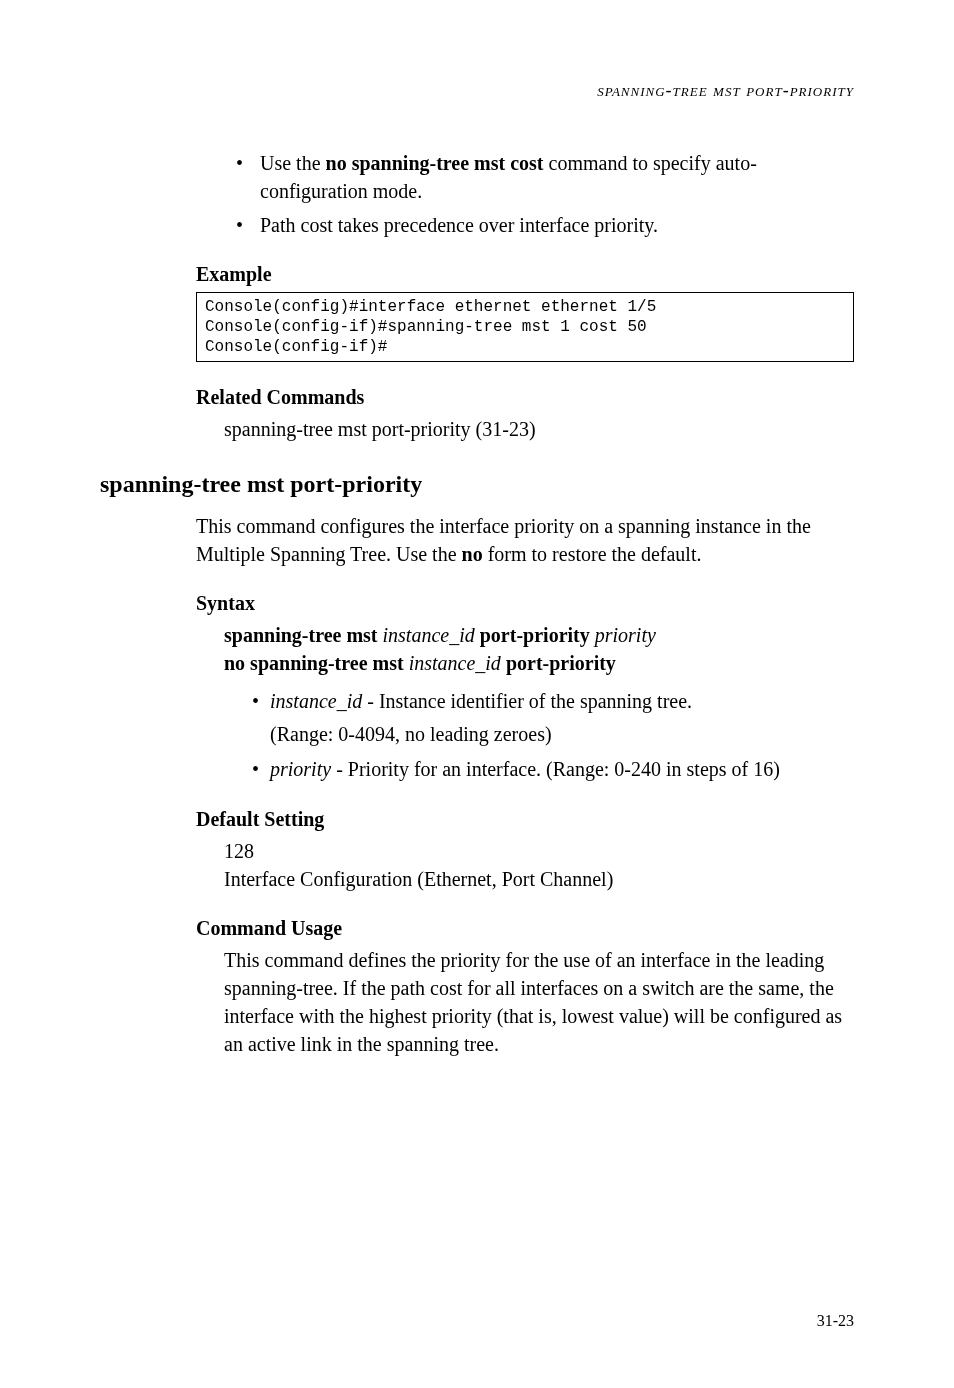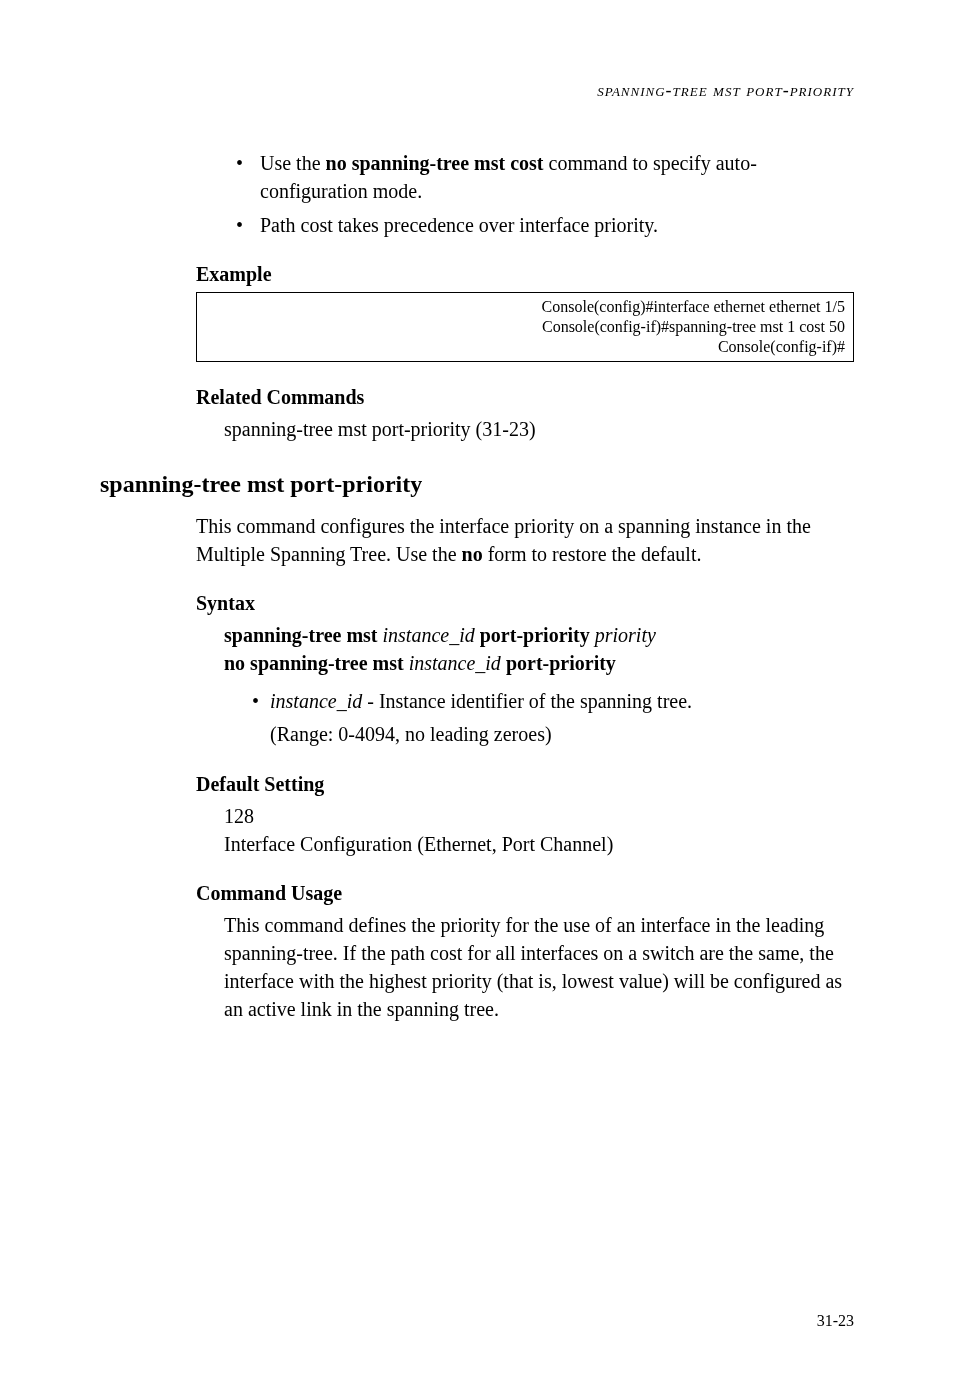--- a/index.html
+++ b/index.html
@@ -46,28 +46,27 @@
     top: 0;
   }
   .sub-head {
     font-size: 20px;
     font-weight: bold;
     margin-top: 24px;
     margin-bottom: 6px;
   }
   .code-box {
     border: 1px solid #000;
-    font-family: Liberation Serif, serif;
+    font-family: Liberation Mono, monospace;
     font-size: 16px;
     line-height: 1.25;
     padding: 4px 8px;
     margin-top: 4px;
     margin-bottom: 10px;
     white-space: pre;
-    text-align: right;
   }
   .indent1 {
     padding-left: 28px;
     font-size: 20px;
     line-height: 1.4;
   }
   .section-head {
     font-size: 24px;
     font-weight: bold;
     margin-top: 28px;
@@ -148,20 +147,23 @@
     <div>
       <b>no spanning-tree mst </b><i>instance_id</i><b> port-priority</b>
     </div>
   </div>
 
   <ul class="inner-bullets">
     <li>
       <i>instance_id</i><span> - Instance identifier of the spanning tree.</span>
       <div style="margin-top:4px;">(Range: 0-4094, no leading zeroes)</div>
     </li>
+    <li>
+      <i>priority</i><span> - Priority for an interface. (Range: 0-240 in steps of 16)</span>
+    </li>
   </ul>
 
   <div class="sub-head">Default Setting</div>
   <div class="indent1">128</div>
 
   <div class="indent1">Interface Configuration (Ethernet, Port Channel)</div>
 
   <div class="sub-head">Command Usage</div>
   <div class="indent1">This command defines the priority for the use of an interface in the leading spanning-tree. If the path cost for all interfaces on a switch are the same, the interface with the highest priority (that is, lowest value) will be configured as an active link in the spanning tree.</div>
 

